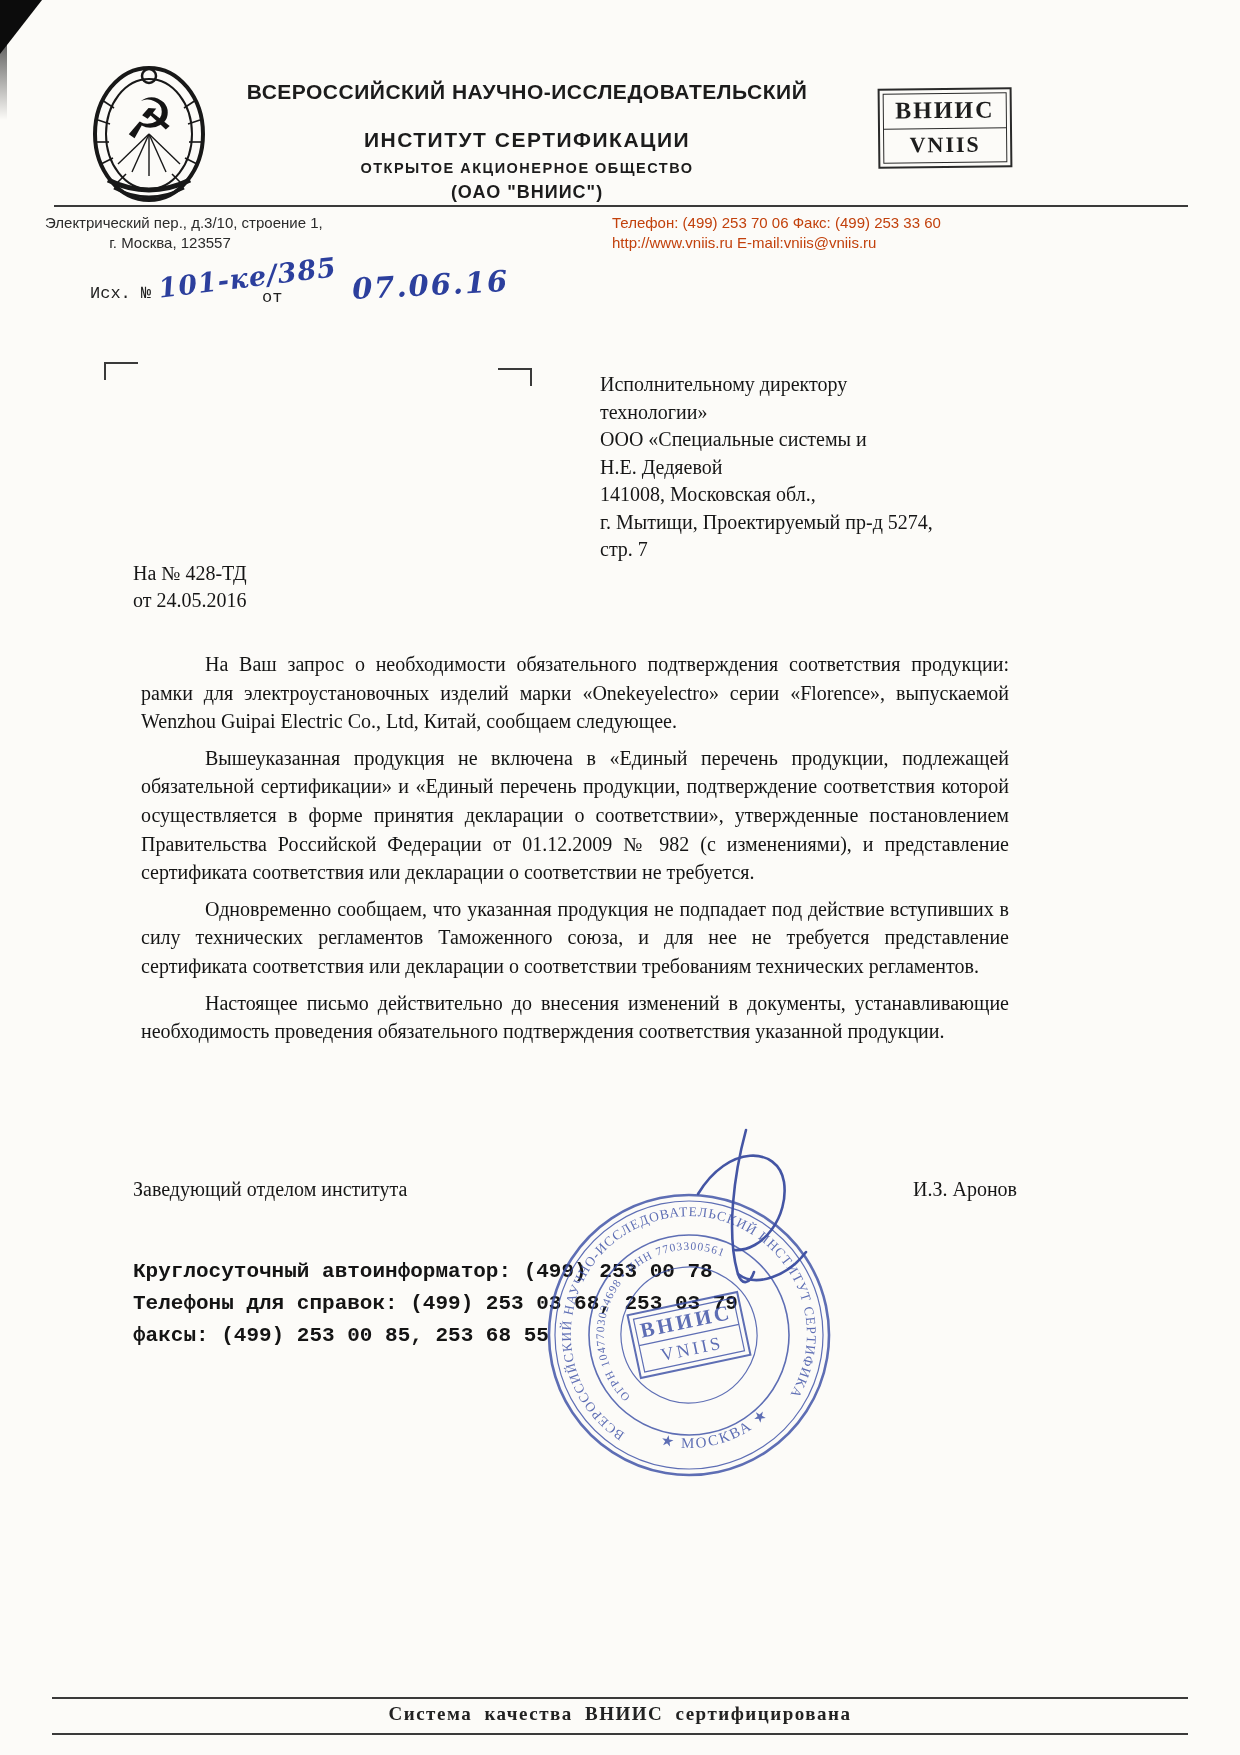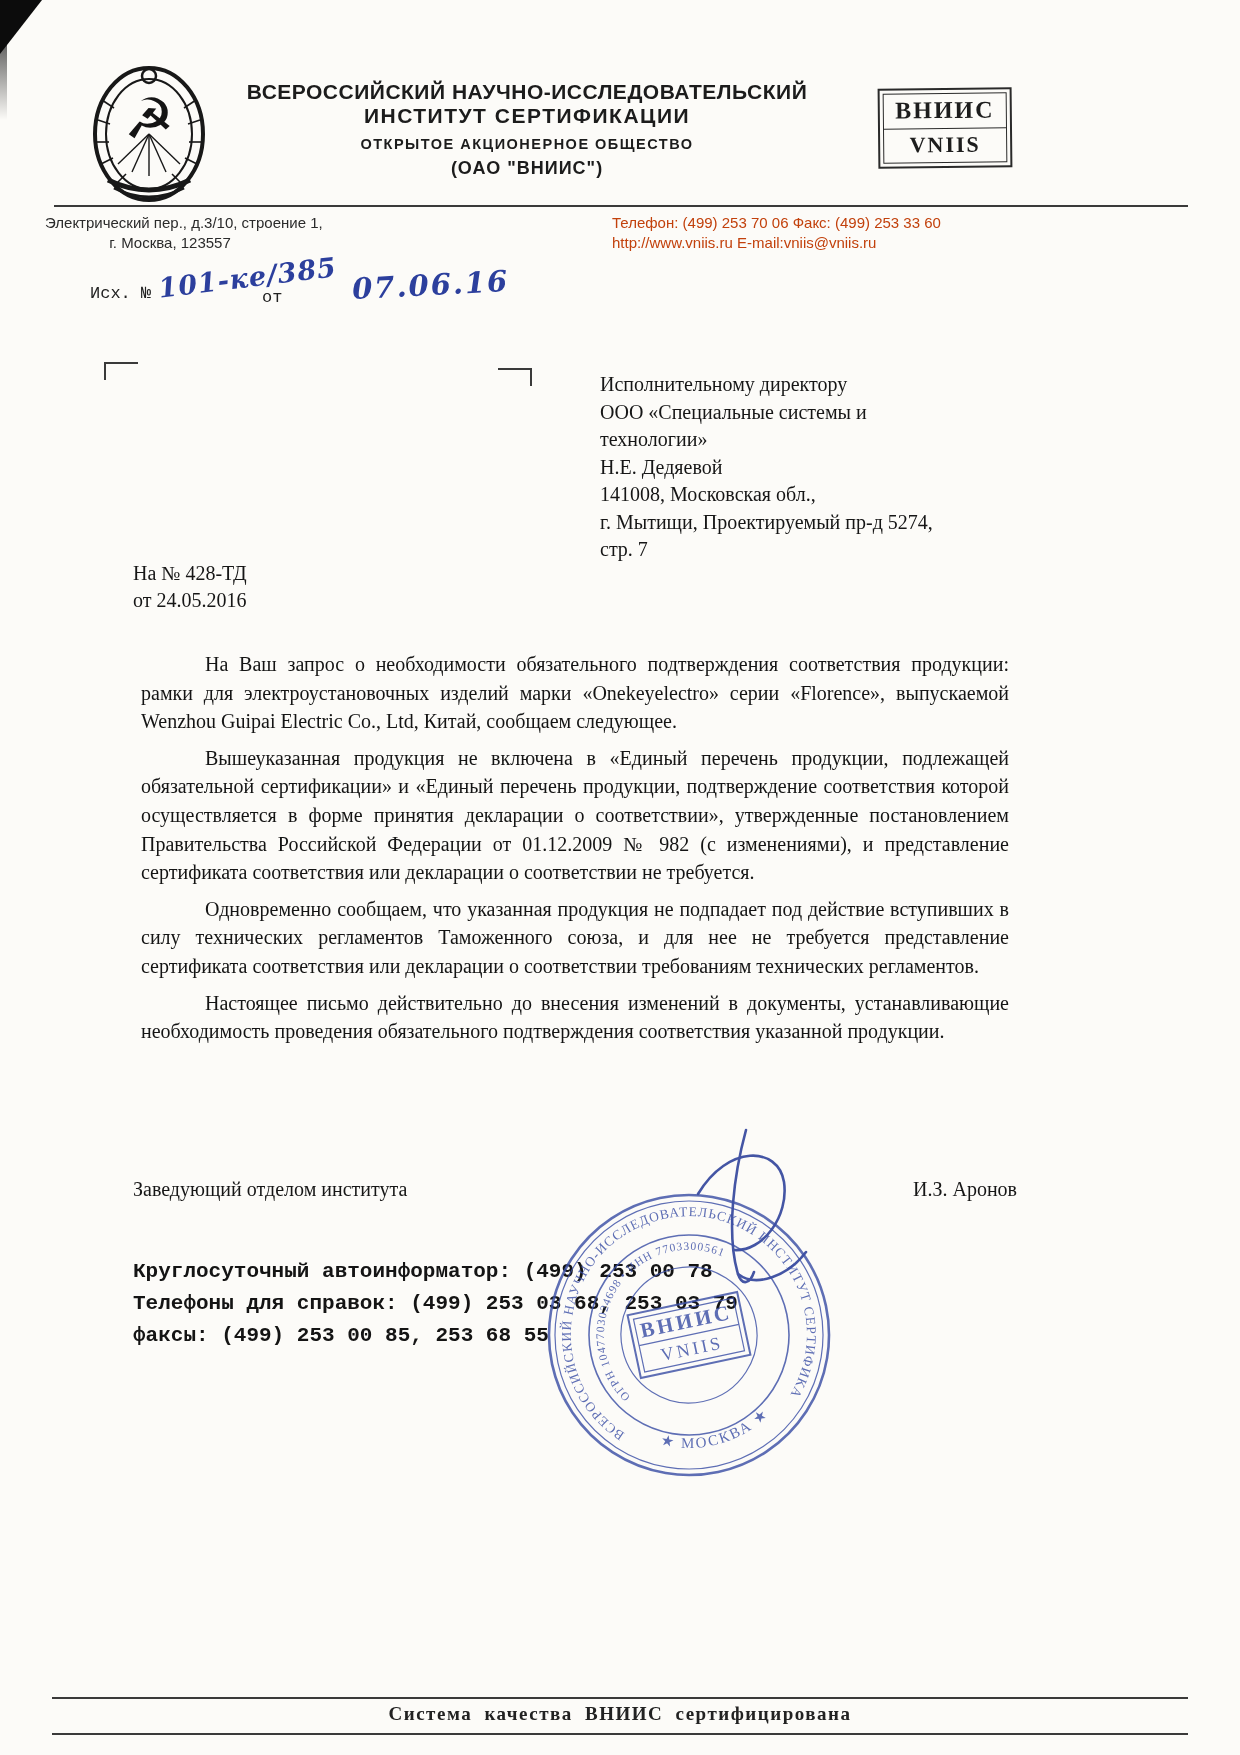--- a/index.html
+++ b/index.html
@@ -14,21 +14,21 @@
     border-top:54px solid #0c0c0c; border-right:42px solid transparent; }
   .scan-edge { position:absolute; left:0; top:0; width:7px; height:120px; background:linear-gradient(#0c0c0c,transparent); }
 
   
   .emblem { position:absolute; left:88px; top:60px; width:122px; height:148px; }
 
   
   .org { position:absolute; left:232px; top:80px; width:590px; text-align:center;
     font-family:"Liberation Sans", sans-serif; font-weight:bold; color:#1c1c1c; }
   .org .l1 { font-size:21px; letter-spacing:0.5px; }
-  .org .l2 { font-size:21px; letter-spacing:1.5px; margin-top:0; }
+  .org .l2 { font-size:21px; letter-spacing:1.5px; margin-top:24px; }
   .org .l3 { font-size:14.5px; letter-spacing:1.5px; margin-top:8px; }
   .org .l4 { font-size:18px; letter-spacing:1px; margin-top:6px; }
 
   
   .brandbox { position:absolute; left:878px; top:88px; width:134px; height:80px;
     border:2px solid #2a2a2a; padding:3px; background:#fcfbf8; transform:rotate(-0.6deg); }
   .brandbox .inner { width:100%; height:100%; border:1.5px solid #2a2a2a;
     display:flex; flex-direction:column; }
   .brandbox .cell { flex:1; display:flex; align-items:center; justify-content:center;
     font-family:"Liberation Serif", serif; font-weight:bold; }
@@ -147,22 +147,22 @@
     <span class="ot">от</span>
   </div>
   <div class="hw hw-num">101-ке/385</div>
   <div class="hw hw-date">07.06.16</div>
 
   <div class="mark-tl"></div>
   <div class="mark-tr"></div>
 
   <div class="recipient">
     <div>Исполнительному директору</div>
+    <div>технологии»</div>
     <div>ООО «Специальные системы и</div>
-    <div>технологии»</div>
     <div>Н.Е. Дедяевой</div>
     <div>141008, Московская обл.,</div>
     <div>г. Мытищи, Проектируемый пр-д 5274,</div>
     <div>стр. 7</div>
   </div>
 
   <div class="ref-block">
     <div>На  № 428-ТД</div>
     <div>от   24.05.2016</div>
   </div>

